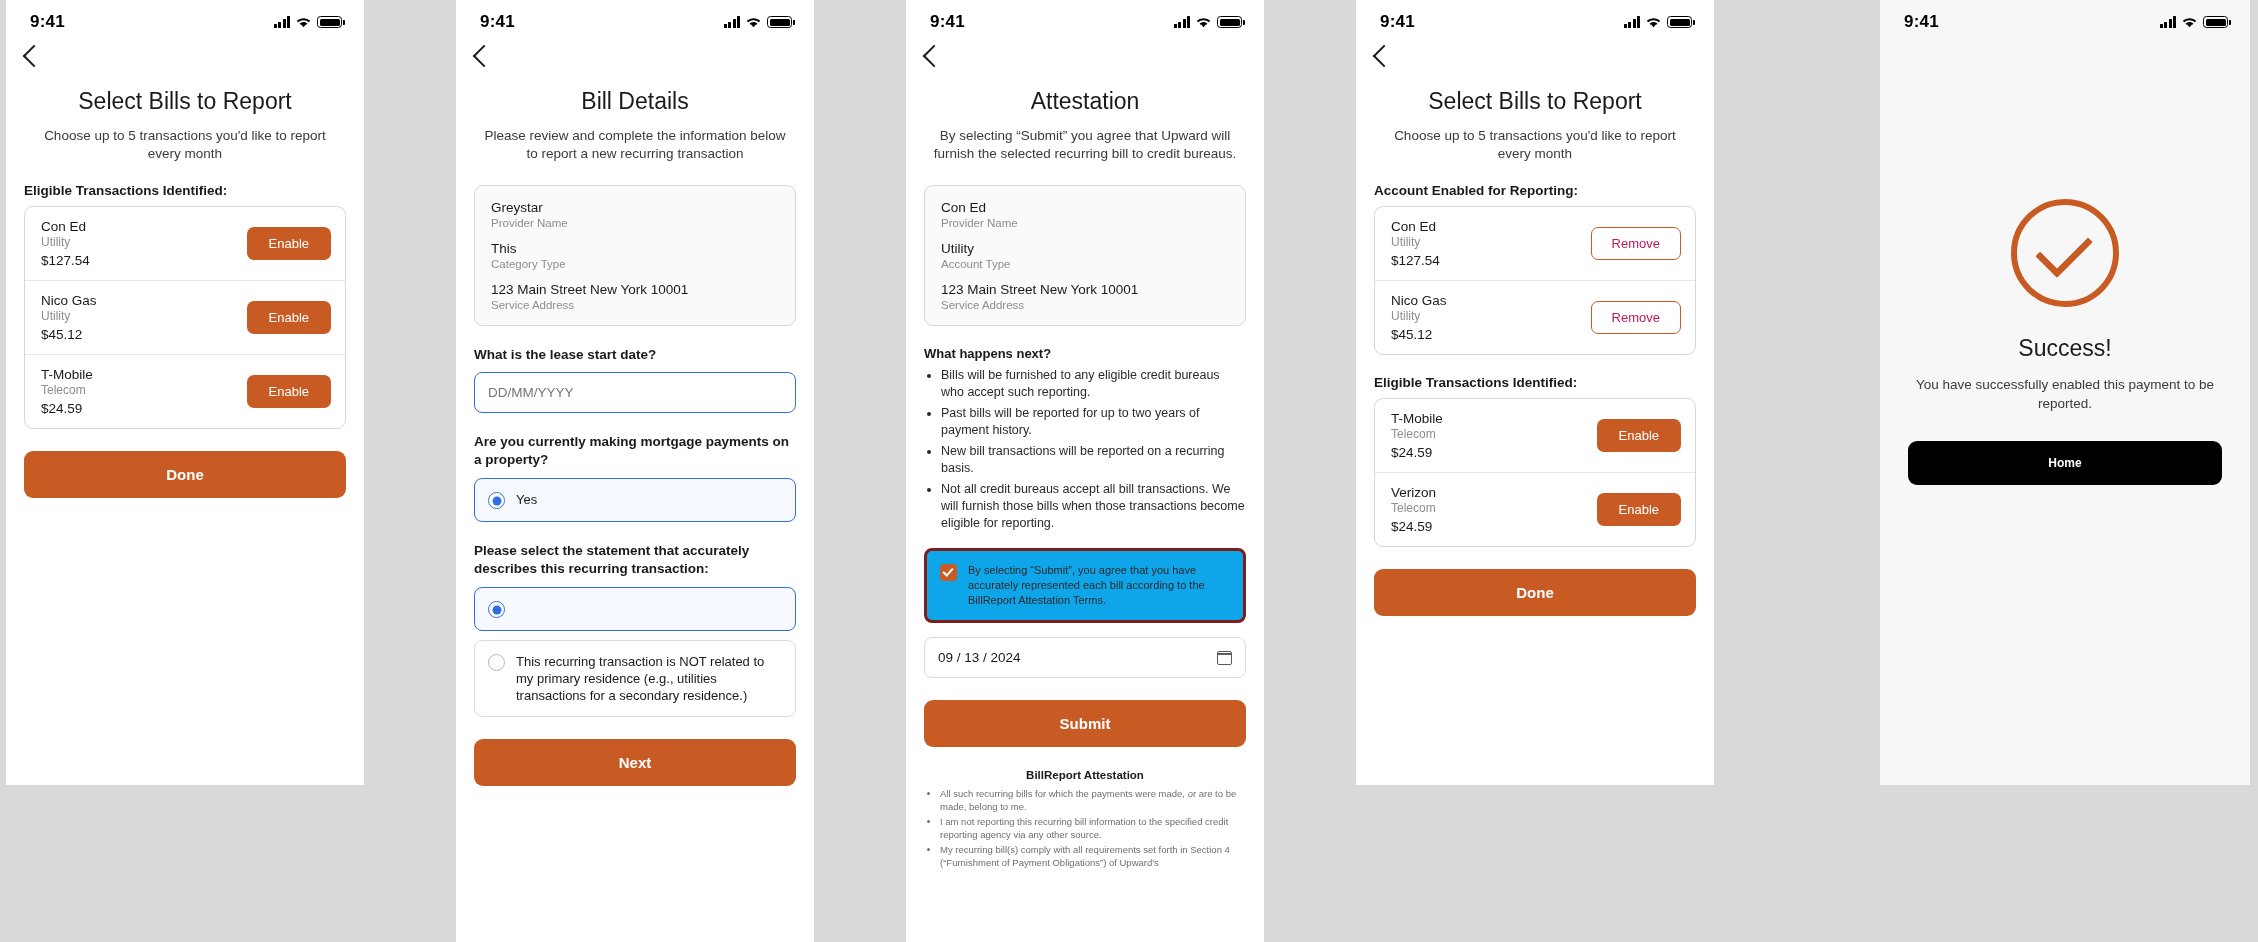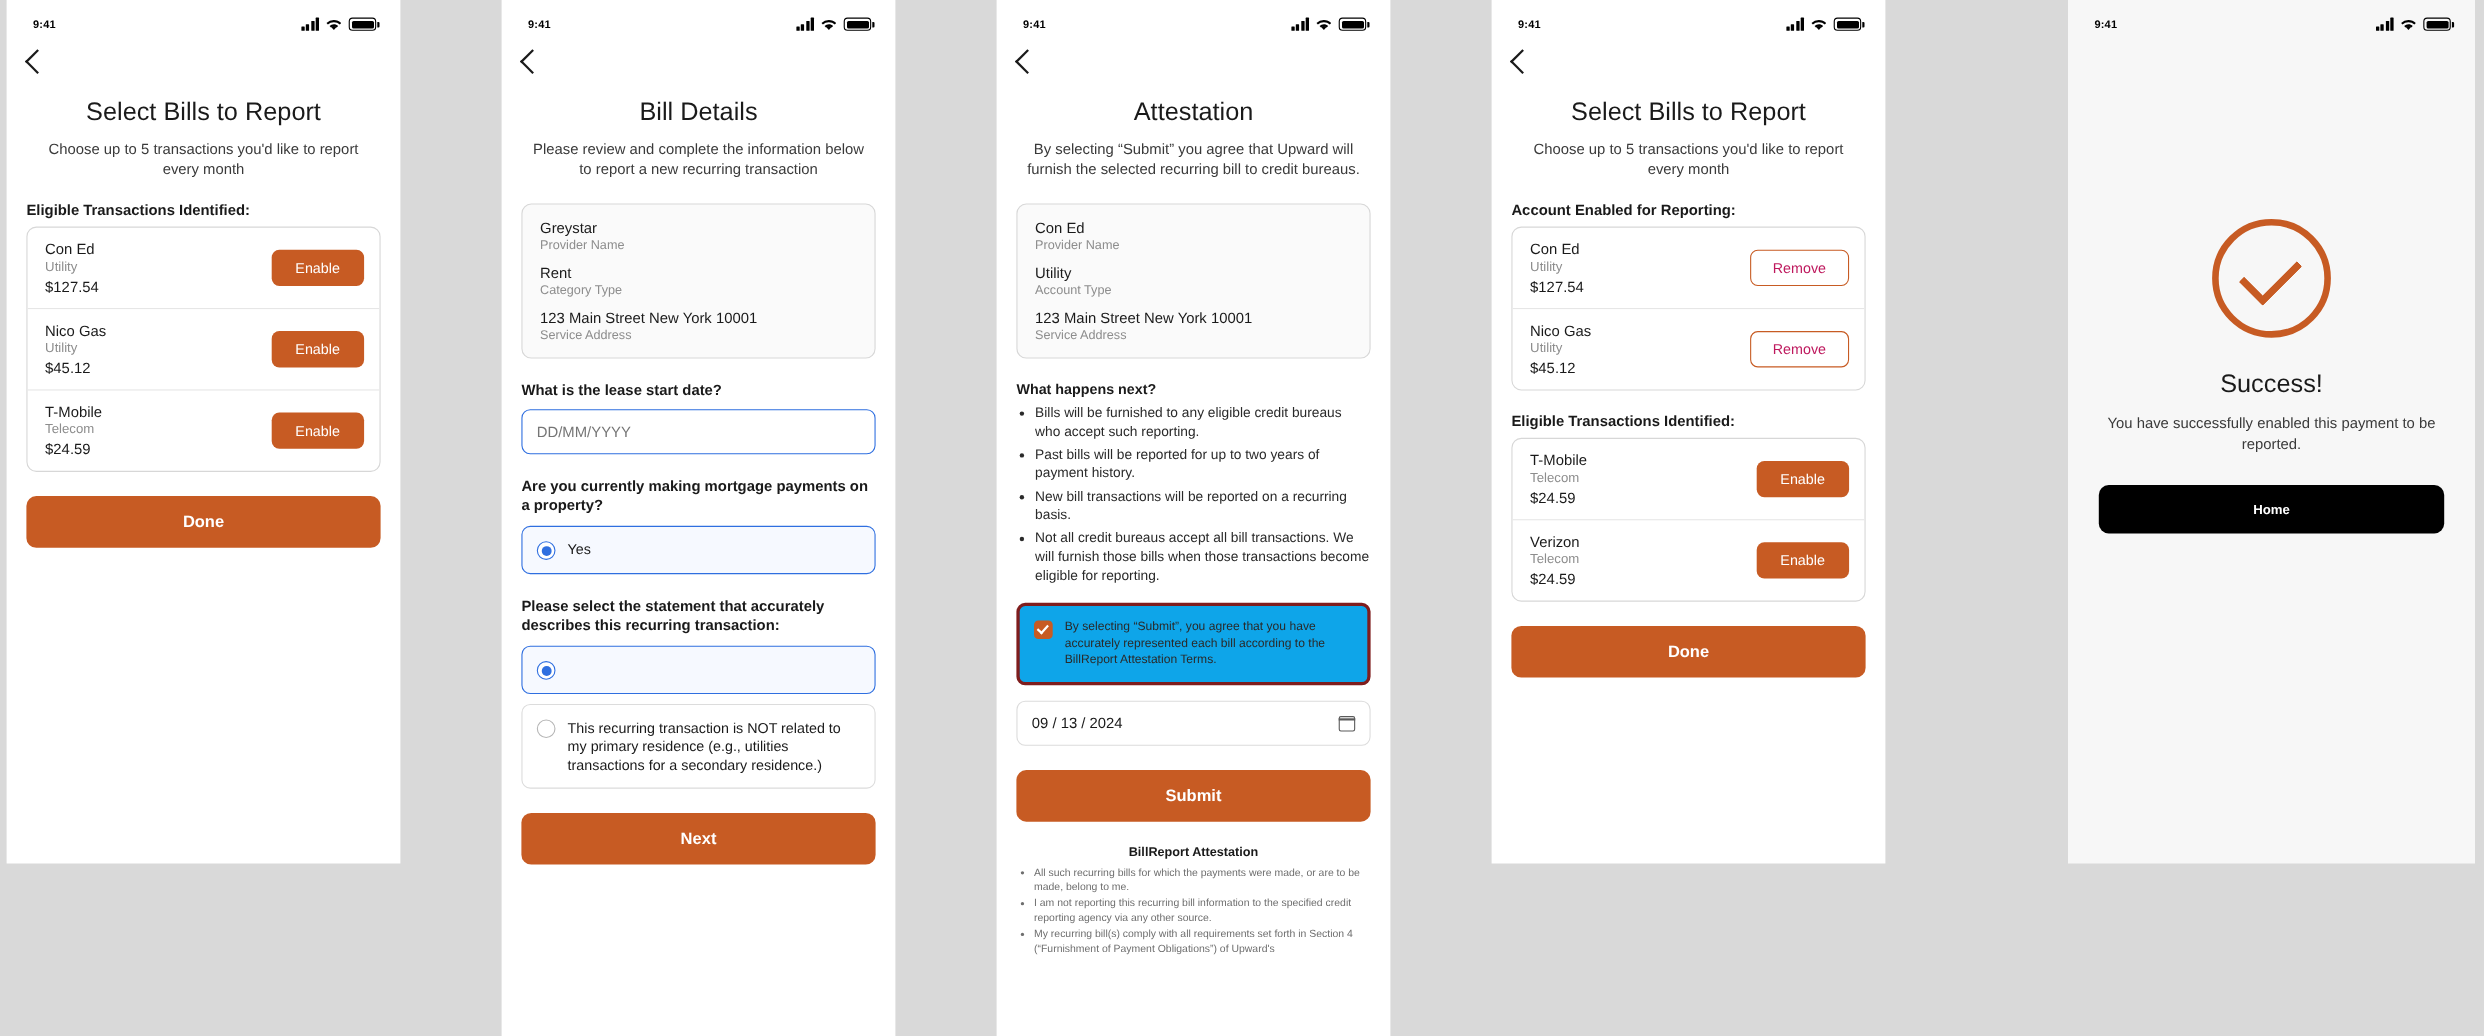--- a/index.html
+++ b/index.html
@@ -34,21 +34,21 @@
   
   .statusbar {
     height: 44px;
     display: flex;
     align-items: center;
     justify-content: space-between;
     padding: 0 22px 0 24px;
     box-sizing: border-box;
   }
   .status-time {
-    font-size: 10px;
+    font-size: 17px;
     font-weight: bold;
     color: #000;
     letter-spacing: 0.2px;
   }
   .status-right {
     display: flex;
     align-items: center;
     gap: 6px;
   }
   .sig {
@@ -470,21 +470,21 @@
     </div>
     <h1 class="screen-title">Bill Details</h1>
     <p class="screen-sub">Please review and complete the information below to report a new recurring transaction</p>
 
     <div class="detail-card grey">
       <div class="detail-item">
         <div class="detail-val">Greystar</div>
         <div class="detail-key">Provider Name</div>
       </div>
       <div class="detail-item">
-        <div class="detail-val">Rent</div>
+        <div class="detail-val">This</div>
         <div class="detail-key">Category Type</div>
       </div>
       <div class="detail-item">
         <div class="detail-val">123 Main Street New York 10001</div>
         <div class="detail-key">Service Address</div>
       </div>
     </div>
 
     <div class="q-label">What is the lease start date?</div>
     <input class="text-input" type="text" placeholder="DD/MM/YYYY" style="">

